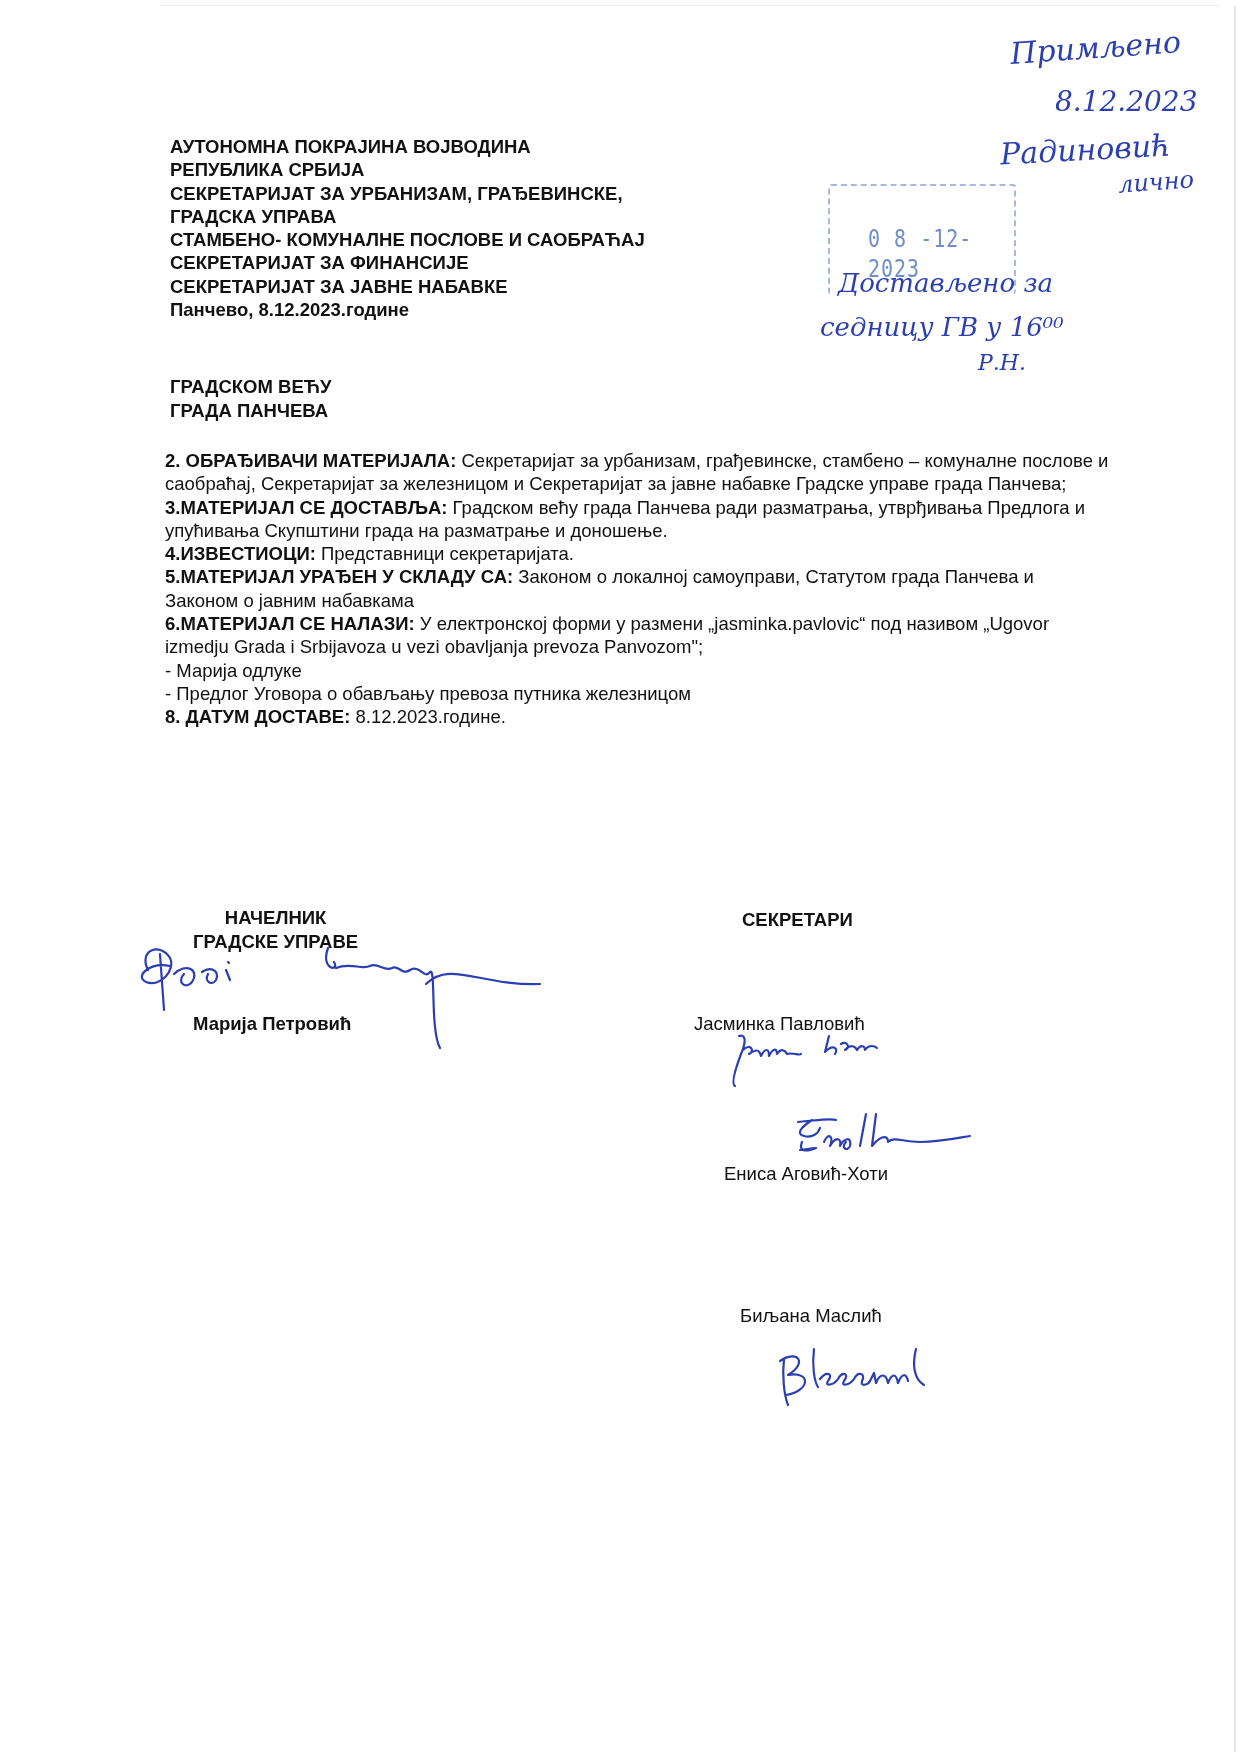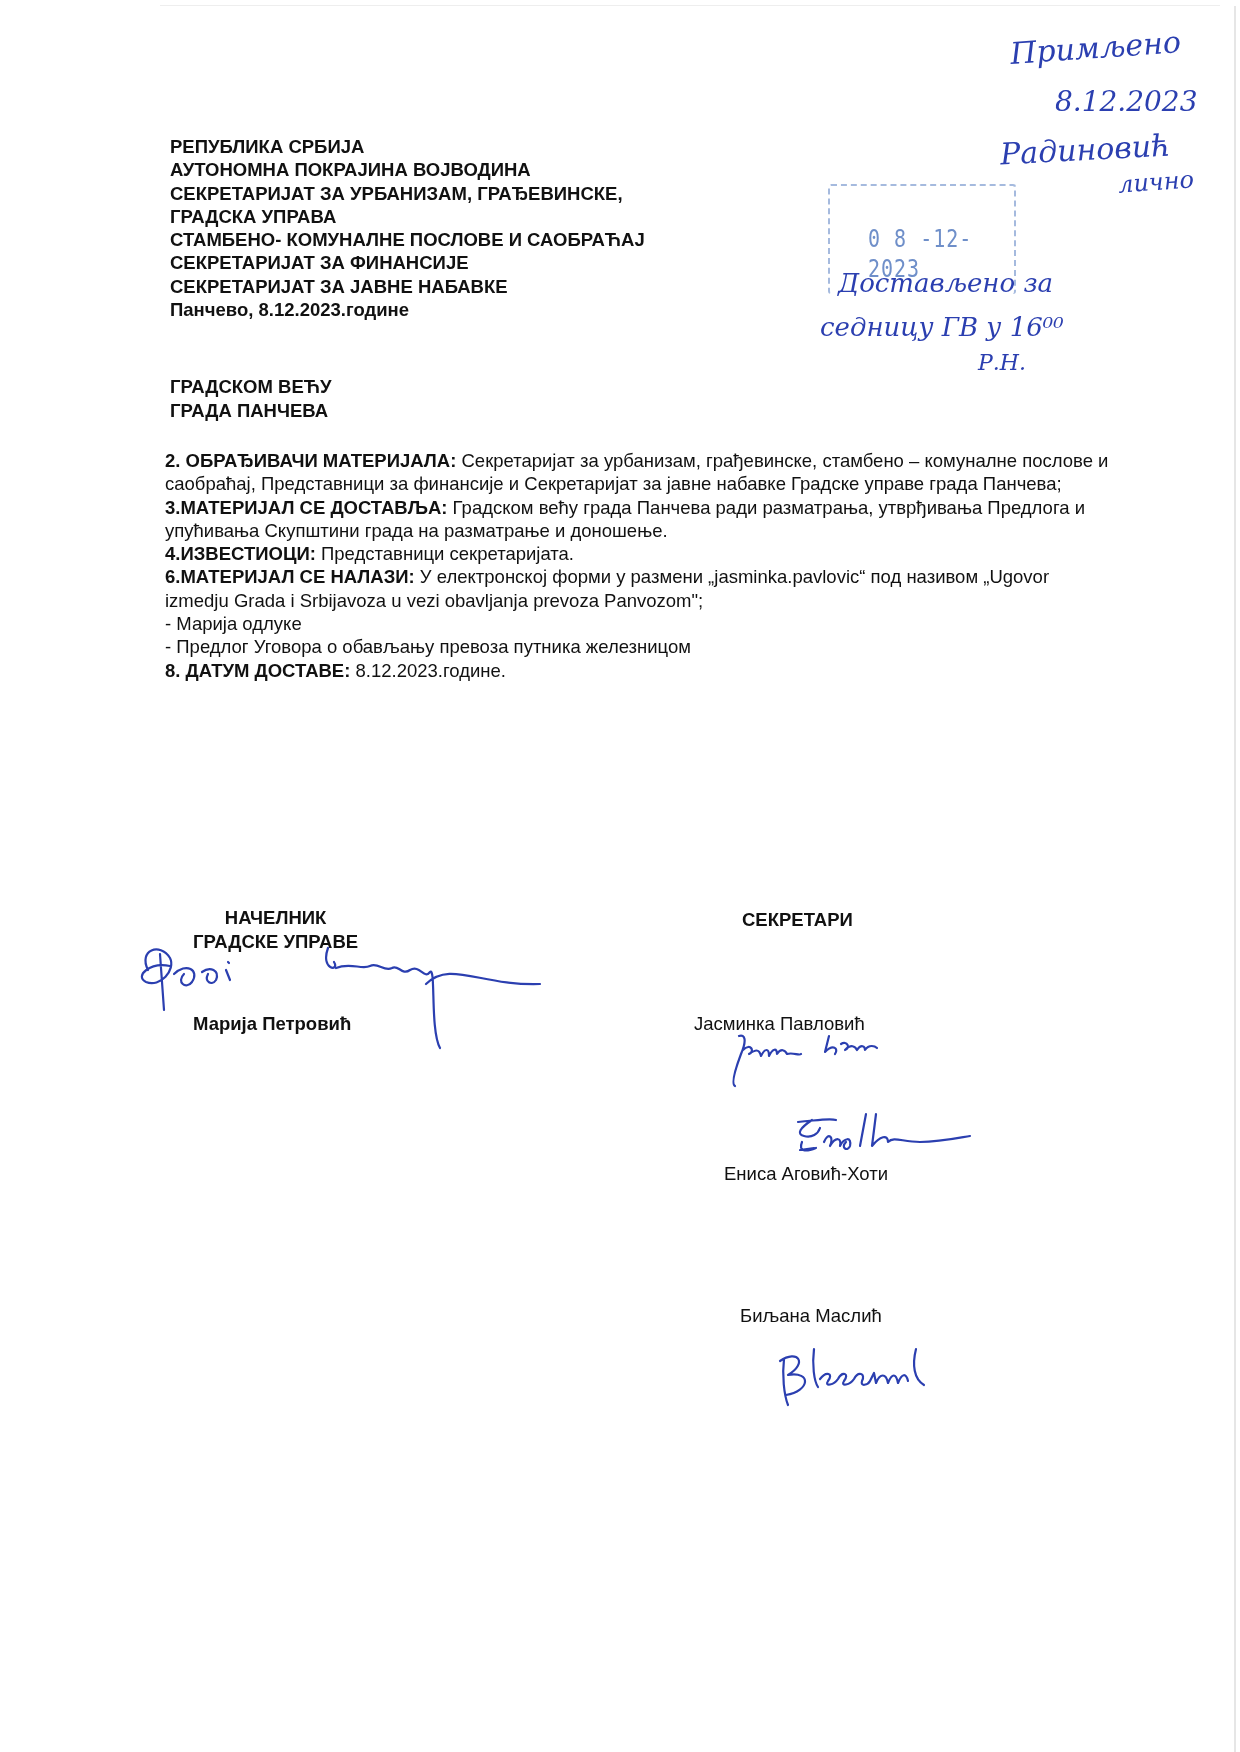--- a/index.html
+++ b/index.html
@@ -39,39 +39,40 @@
 
     .handnote { position: absolute; font-family: "DejaVu Serif", serif; font-style: italic; color: #2b3fb0; white-space: nowrap; }
   </style>
 </head>
 <body>
 
 <div class="page-edge-top"></div>
 <div class="page-edge-right"></div>
 
 <div class="header-block">
+  <div>АУТОНОМНА ПОКРАЈИНА ВОЈВОДИНА</div>
   <div>РЕПУБЛИКА СРБИЈА</div>
-  <div>АУТОНОМНА ПОКРАЈИНА ВОЈВОДИНА</div>
   <div>СЕКРЕТАРИЈАТ ЗА  УРБАНИЗАМ, ГРАЂЕВИНСКЕ,</div>
   <div>ГРАДСКА УПРАВА</div>
   <div>СТАМБЕНО- КОМУНАЛНЕ ПОСЛОВЕ И САОБРАЋАЈ</div>
   <div>СЕКРЕТАРИЈАТ ЗА ФИНАНСИЈЕ</div>
   <div>СЕКРЕТАРИЈАТ ЗА ЈАВНЕ НАБАВКЕ</div>
   <div>Панчево, 8.12.2023.године</div>
 </div>
 
 <div class="addressee">
   <div>ГРАДСКОМ ВЕЋУ</div>
   <div>ГРАДА ПАНЧЕВА</div>
 </div>
 
 <div class="body-block">
-  <p class="last-left"><b>2. ОБРАЂИВАЧИ МАТЕРИЈАЛА:</b><span> Секретаријат за  урбанизам, грађевинске, стамбено – комуналне послове и саобраћај, Представници за финансије и Секретаријат за јавне набавке Градске управе града Панчева;</span></p>
+  <p class="last-left"><b>2. ОБРАЂИВАЧИ МАТЕРИЈАЛА:</b><span> Секретаријат за  урбанизам, грађевинске, стамбено – комуналне послове и саобраћај, Секретаријат за железницом и Секретаријат за јавне набавке Градске управе града Панчева;</span></p>
   <p class="last-left"><b>3.МАТЕРИЈАЛ СЕ ДОСТАВЉА:</b><span> Градском већу града Панчева ради разматрања, утврђивања Предлога и упућивања Скупштини града на разматрање и доношење.</span></p>
   <p class="last-left"><b>4.ИЗВЕСТИОЦИ:</b><span> Представници секретаријата.</span></p>
+  <p class="last-left"><b>5.МАТЕРИЈАЛ УРАЂЕН У СКЛАДУ СА:</b><span> Законом о локалној самоуправи, Статутом града Панчева  и Законом о јавним набавкама</span></p>
   <p class="last-left"><b>6.МАТЕРИЈАЛ СЕ НАЛАЗИ:</b><span> У електронској форми у размени „jasminka.pavlovic“ под називом „Ugovor izmedju Grada i Srbijavoza u vezi obavljanja prevoza Panvozom";</span></p>
   <p class="last-left"><span>- Марија одлуке</span></p>
   <p class="last-left"><span>- Предлог Уговора о обављању превоза путника железницом</span></p>
   <p class="last-left"><b>8. ДАТУМ ДОСТАВЕ:</b><span> 8.12.2023.године.</span></p>
 </div>
 
 <div class="sig-left-title">
   <div>НАЧЕЛНИК</div>
   <div>ГРАДСКЕ УПРАВЕ</div>
 </div>

